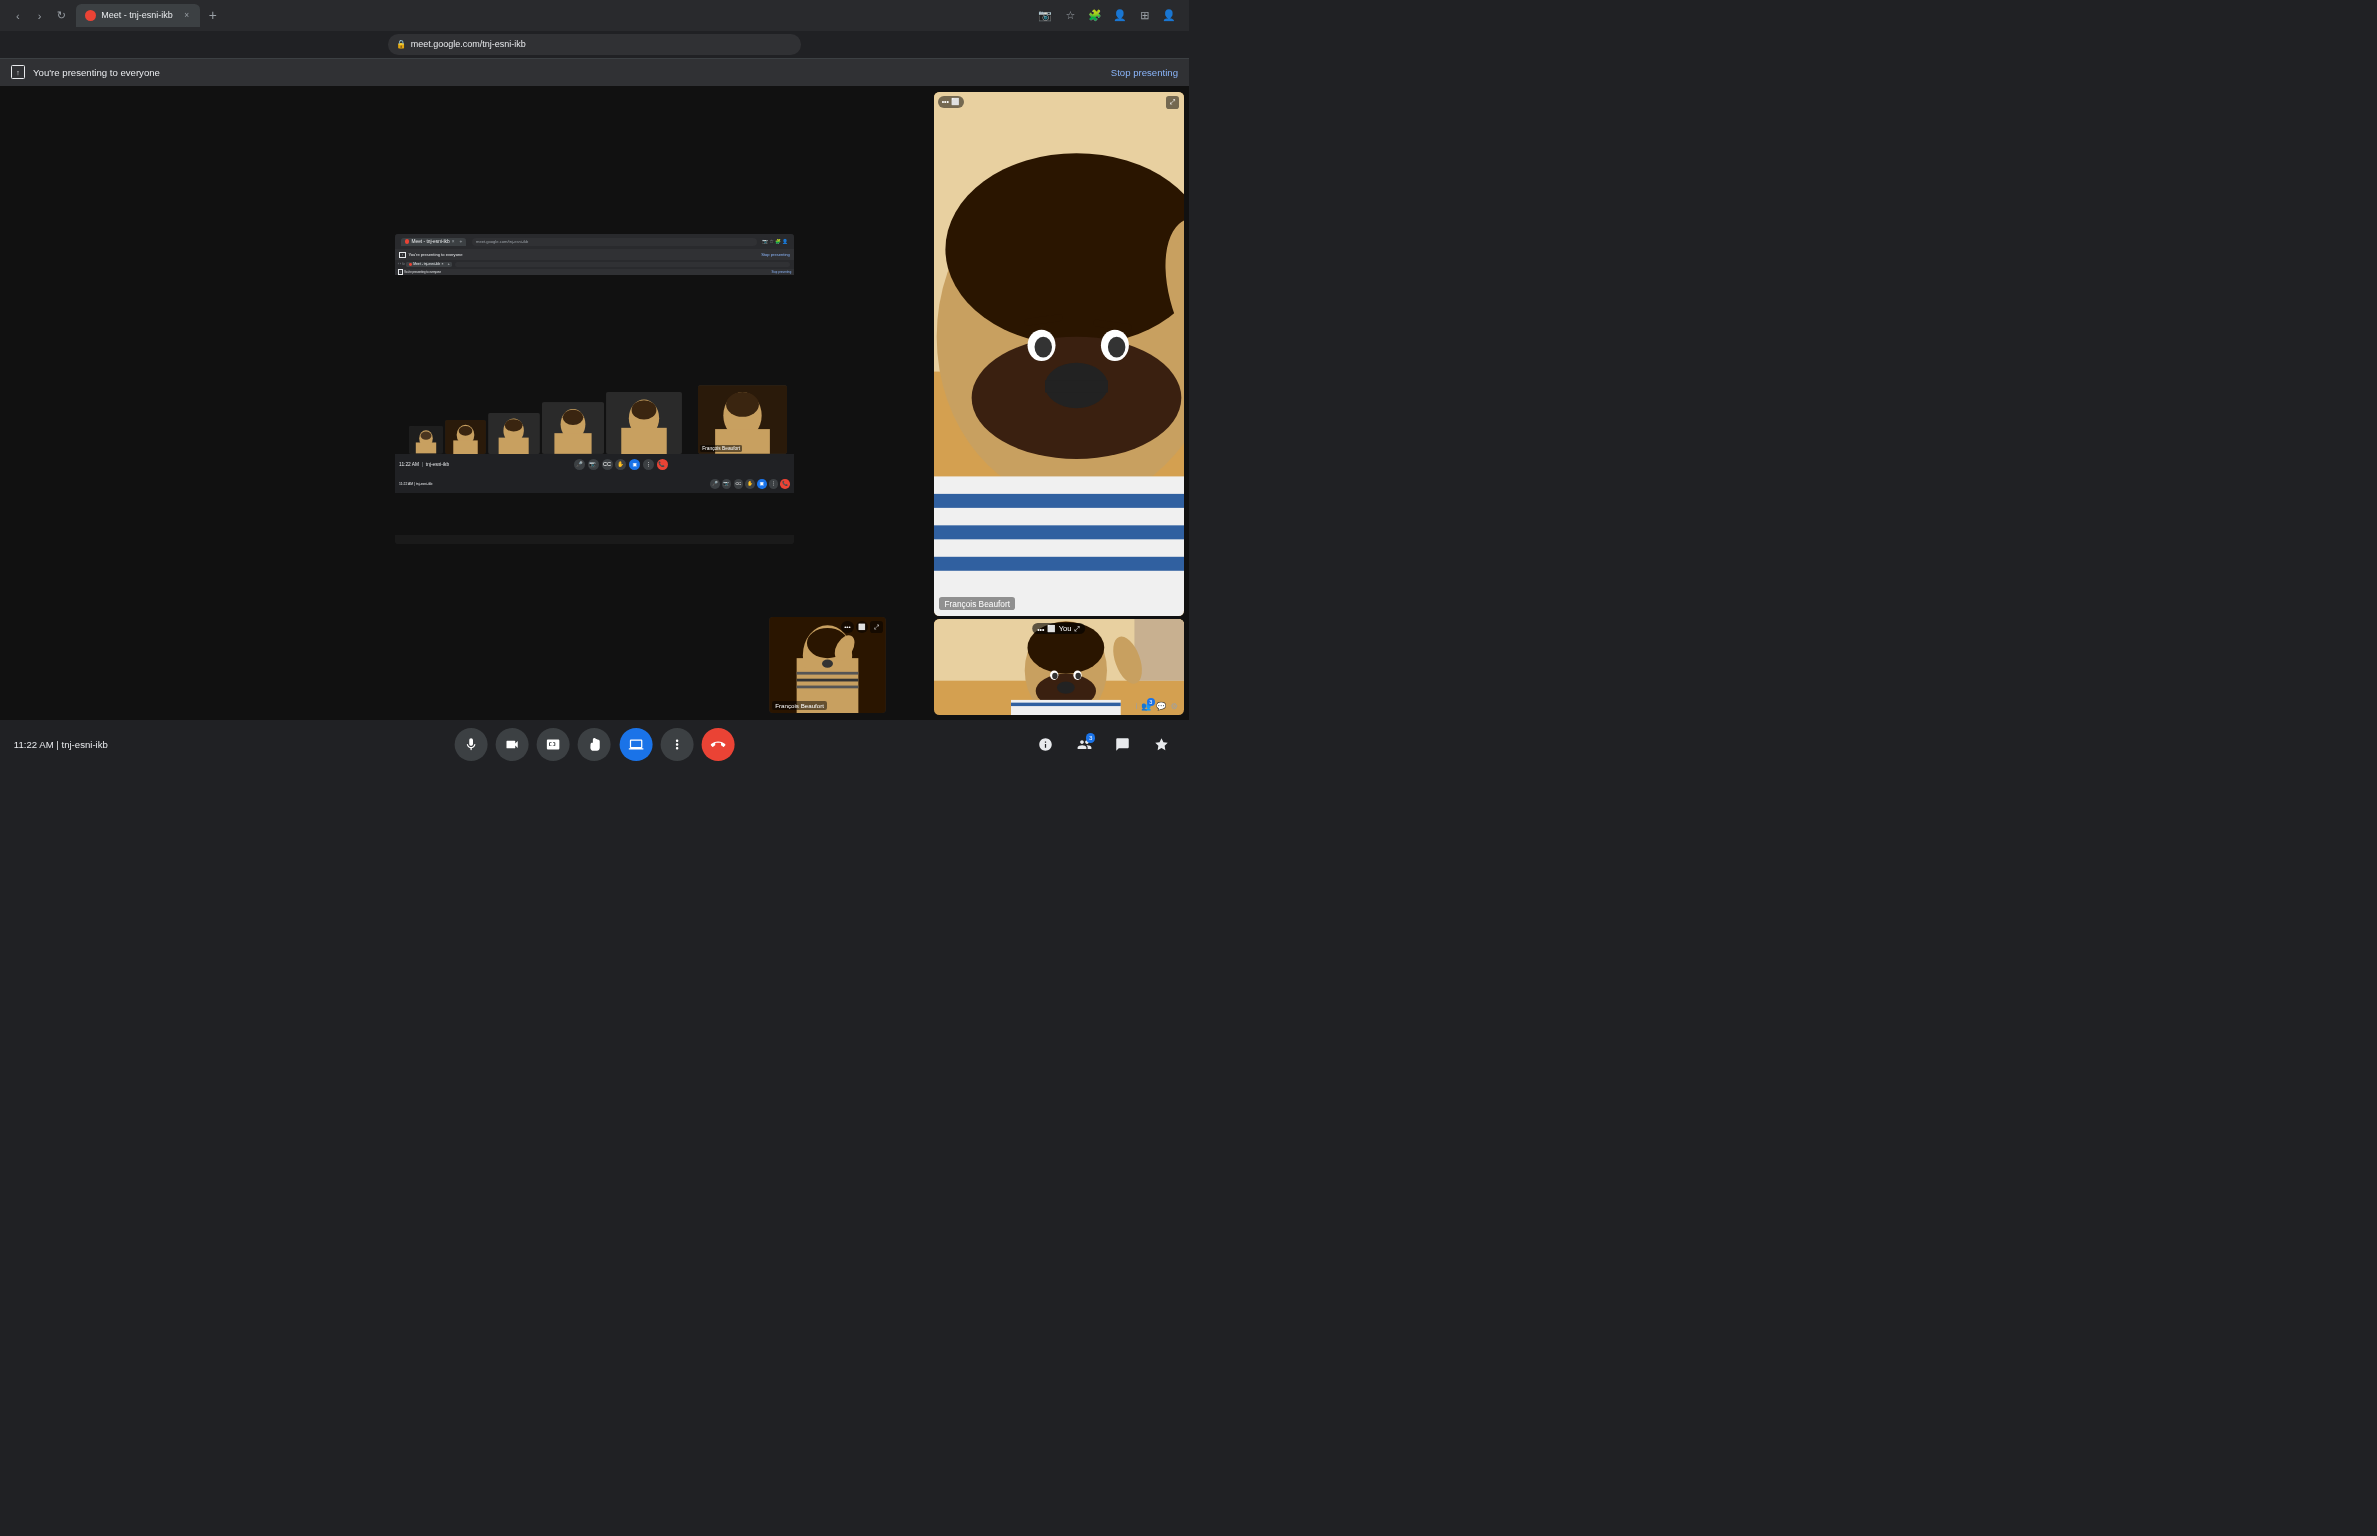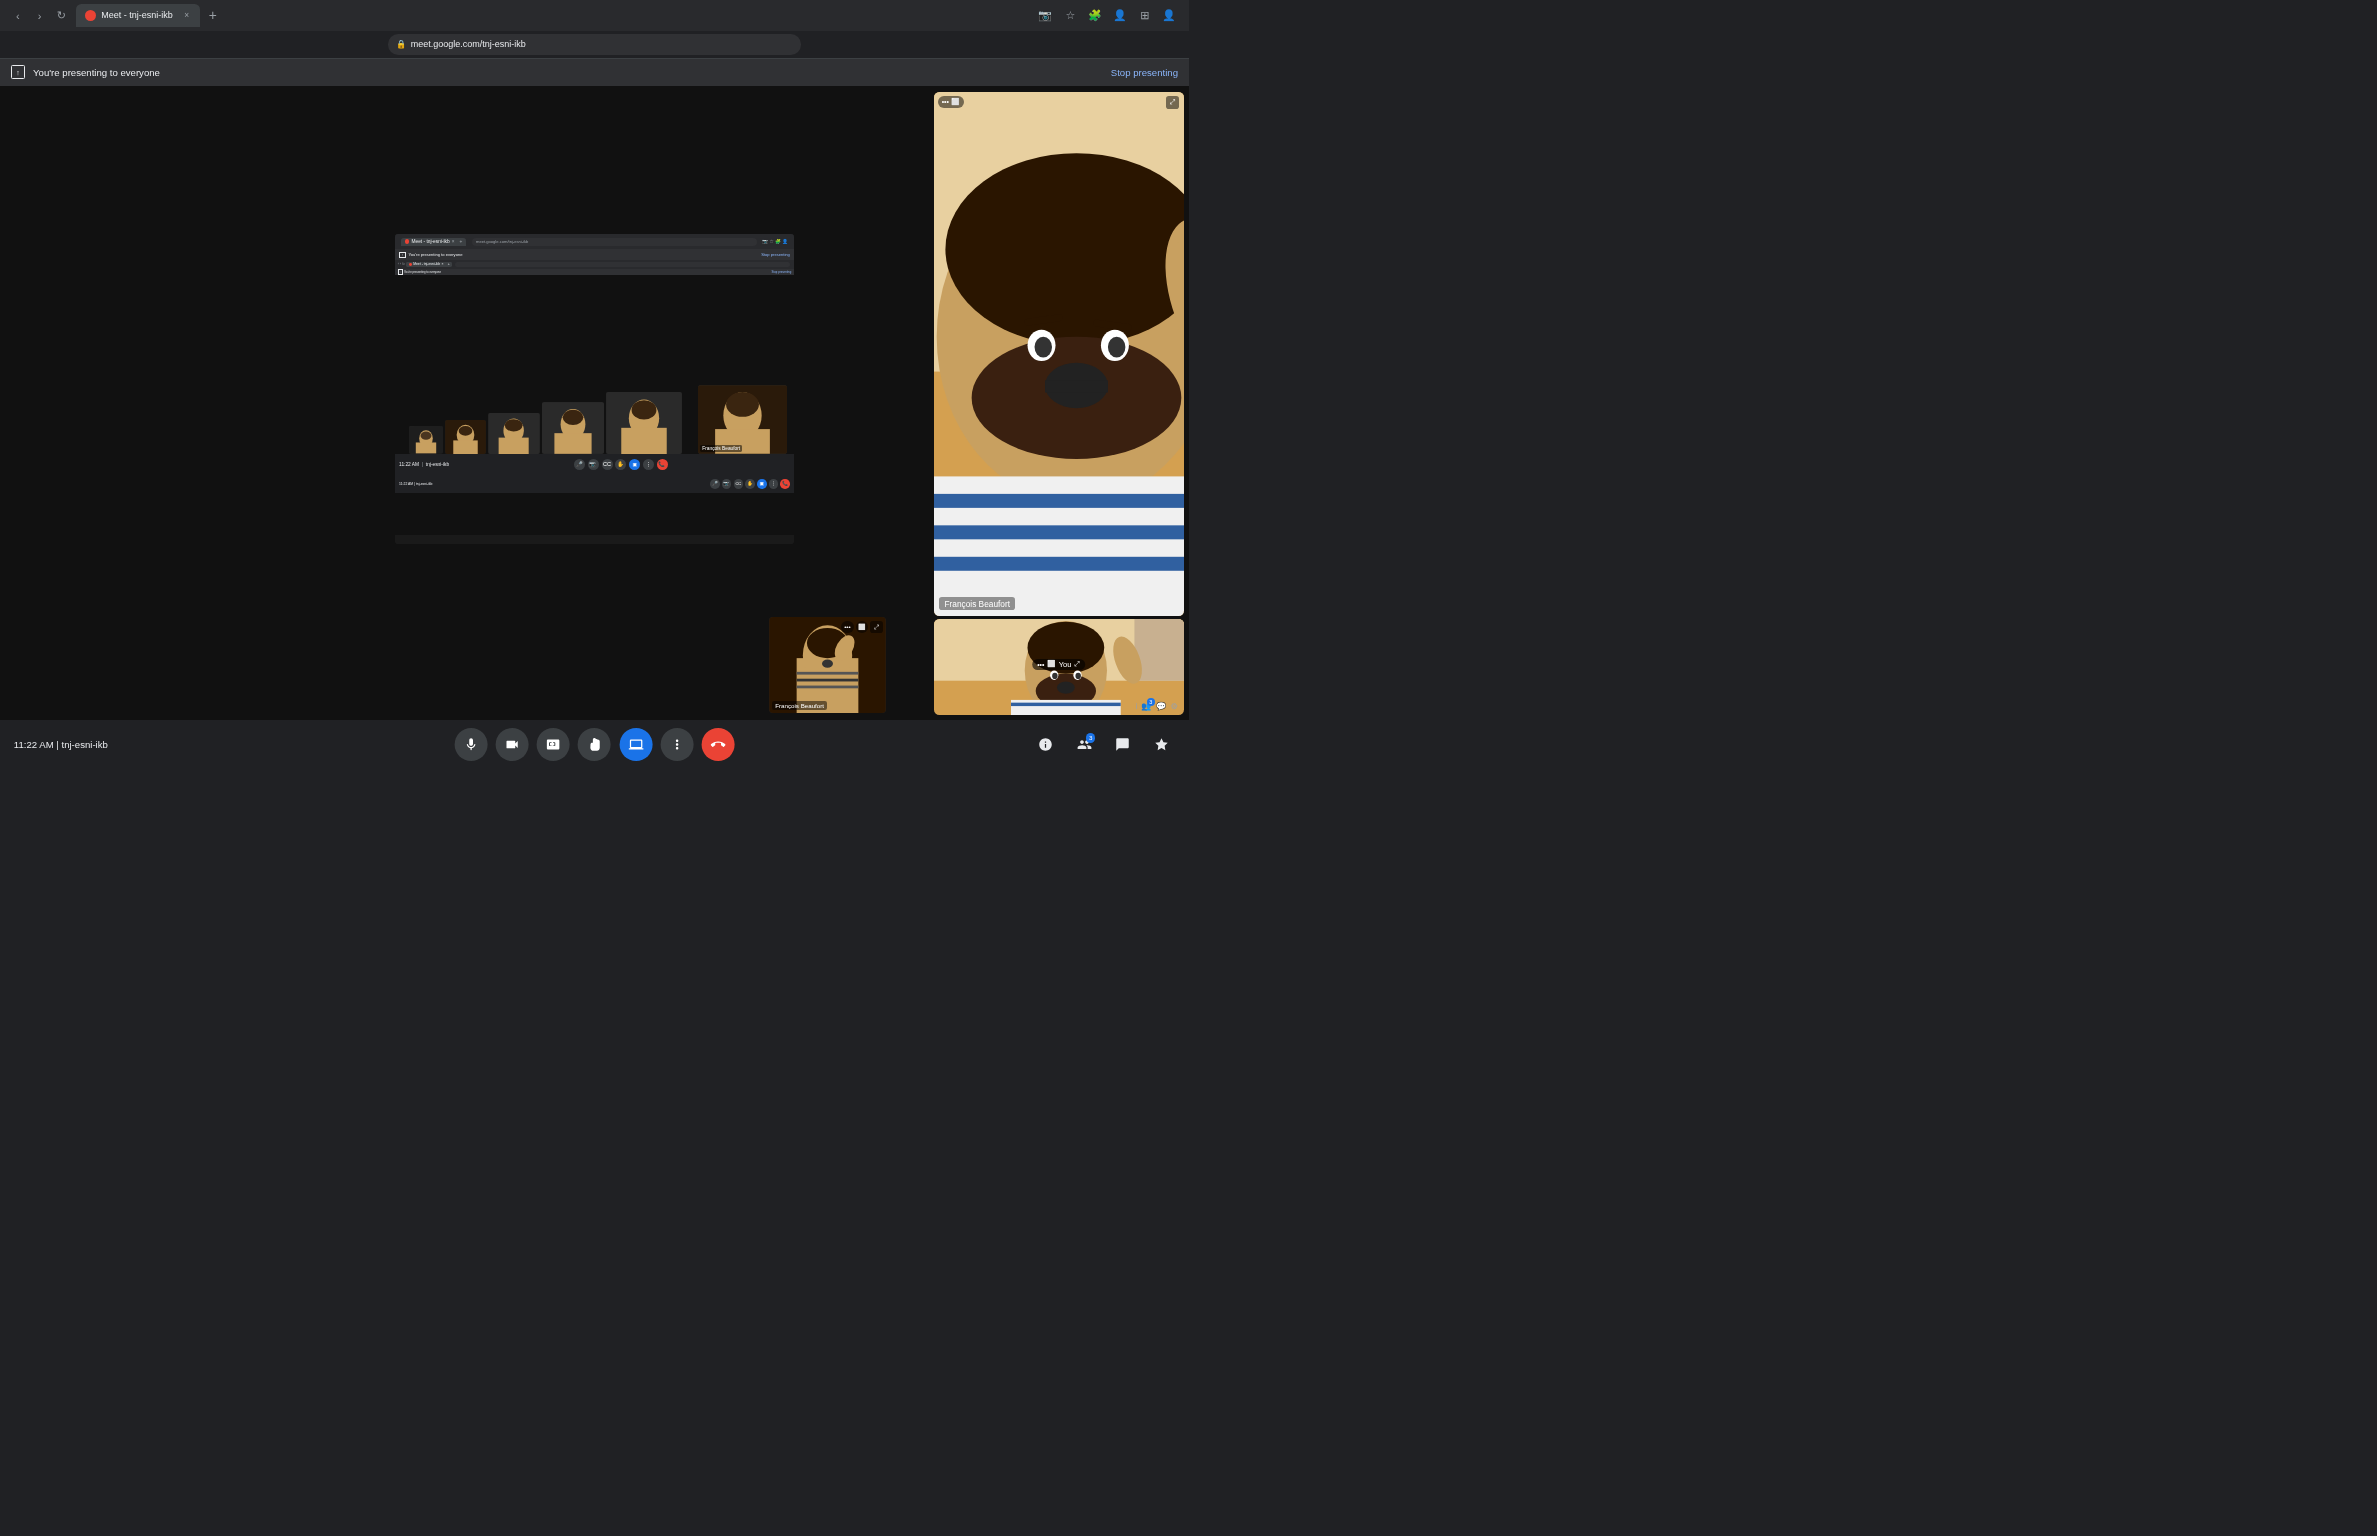--- a/index.html
+++ b/index.html
@@ -655,21 +655,21 @@
           <ellipse cx="290" cy="60" rx="18" ry="36" fill="#c8a060" transform="rotate(-20 290 60)"></ellipse>
 
           <ellipse cx="200" cy="100" rx="13" ry="9" fill="#222"></ellipse>
 
           <ellipse cx="183" cy="82" rx="6" ry="7" fill="white"></ellipse>
           <ellipse cx="217" cy="82" rx="6" ry="7" fill="white"></ellipse>
           <ellipse cx="184" cy="83" rx="4" ry="4.5" fill="#333"></ellipse>
           <ellipse cx="218" cy="83" rx="4" ry="4.5" fill="#333"></ellipse>
         </svg>
         
-        <div style="position:absolute;top:4.1px;left:50%;transform:translateX(-50%);display:flex;align-items:center;gap:2.8px;background:rgba(0,0,0,0.6);border-radius:8.3px;padding:1.4px 5.5px;margin-top:36px;">
+        <div style="position:absolute;top:4.1px;left:50%;transform:translateX(-50%);display:flex;align-items:flex-end;gap:2.8px;background:rgba(0,0,0,0.6);border-radius:8.3px;padding:1.4px 5.5px;">
           <span style="font-size:6.9px;color:white;">•••</span>
           <span style="font-size:6.9px;color:white;">⬜</span>
           <span style="font-size:7.6px;color:white;">You</span>
           <button style="background:transparent;border:none;color:white;font-size:6.9px;cursor:pointer;">⤢</button>
         </div>
         
         <div style="position:absolute;bottom:3.4px;right:5.5px;display:flex;gap:4.1px;align-items:center;">
           <button style="background:transparent;border:none;color:#9aa0a6;font-size:8.3px;cursor:pointer;">ℹ</button>
           <button style="background:transparent;border:none;color:#9aa0a6;font-size:8.3px;cursor:pointer;position:relative;">
             <span>👥</span>

